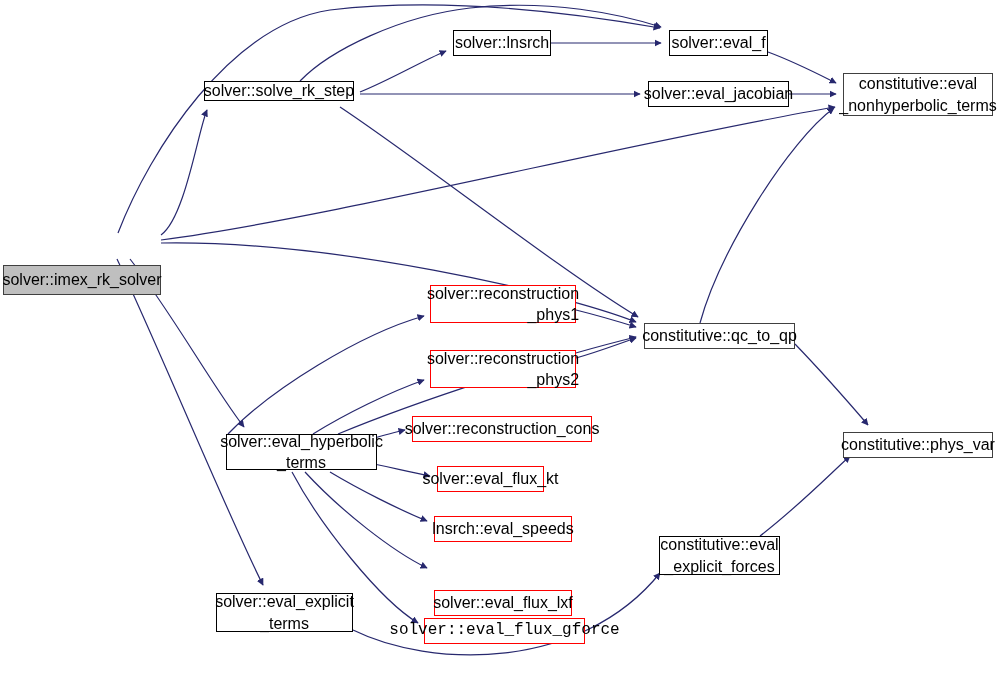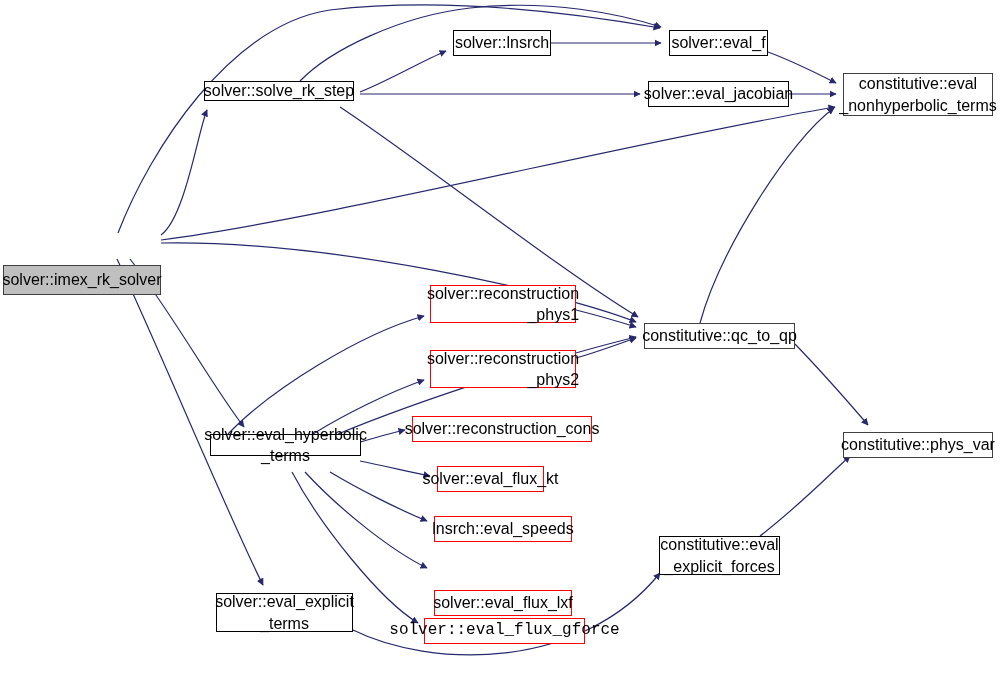--- a/index.html
+++ b/index.html
@@ -101,21 +101,21 @@
       <div class="node" style="left: 453px; top: 30px; width: 98px; height: 26px;"><span class="node-label">solver::lnsrch</span></div>
       <div class="node" style="left: 669px; top: 30px; width: 99px; height: 26px;"><span class="node-label">solver::eval_f</span></div>
       <div class="node" style="left: 648px; top: 81px; width: 141px; height: 26px;"><span class="node-label">solver::eval_jacobian</span></div>
       <div class="node thick" style="left: 843px; top: 73px; width: 150px; height: 43px;"><span class="node-label">constitutive::eval
 _nonhyperbolic_terms</span></div>
       <div class="node thick" style="left: 644px; top: 323px; width: 151px; height: 26px;"><span class="node-label">constitutive::qc_to_qp</span></div>
       <div class="node red" style="left: 430px; top: 285px; width: 146px; height: 38px;"><span class="node-label">solver::reconstruction
 _phys1</span></div>
       <div class="node red" style="left: 430px; top: 350px; width: 146px; height: 38px;"><span class="node-label">solver::reconstruction
 _phys2</span></div>
-      <div class="node" style="left: 210px; top: 434px; width: 151px; height: 22px;"><span class="node-label">solver::eval_hyperbolic
+      <div class="node" style="left: 226px; top: 434px; width: 151px; height: 36px;"><span class="node-label">solver::eval_hyperbolic
 _terms</span></div>
       <div class="node red" style="left: 412px; top: 416px; width: 180px; height: 26px;"><span class="node-label">solver::reconstruction_cons</span></div>
       <div class="node red" style="left: 437px; top: 466px; width: 107px; height: 26px;"><span class="node-label">solver::eval_flux_kt</span></div>
       <div class="node red" style="left: 434px; top: 516px; width: 138px; height: 26px;"><span class="node-label">lnsrch::eval_speeds</span></div>
       <div class="node red" style="left: 434px; top: 590px; width: 138px; height: 26px;"><span class="node-label">solver::eval_flux_lxf</span></div>
       <div class="node red" style="left: 424px; top: 618px; width: 161px; height: 26px; font-family: Liberation Mono, monospace;"><span class="node-label">solver::eval_flux_gforce</span></div>
       <div class="node" style="left: 216px; top: 593px; width: 137px; height: 39px;"><span class="node-label">solver::eval_explicit
 _terms</span></div>
       <div class="node thick" style="left: 843px; top: 432px; width: 150px; height: 26px;"><span class="node-label">constitutive::phys_var</span></div>
       <div class="node" style="left: 659px; top: 536px; width: 121px; height: 39px;"><span class="node-label">constitutive::eval

